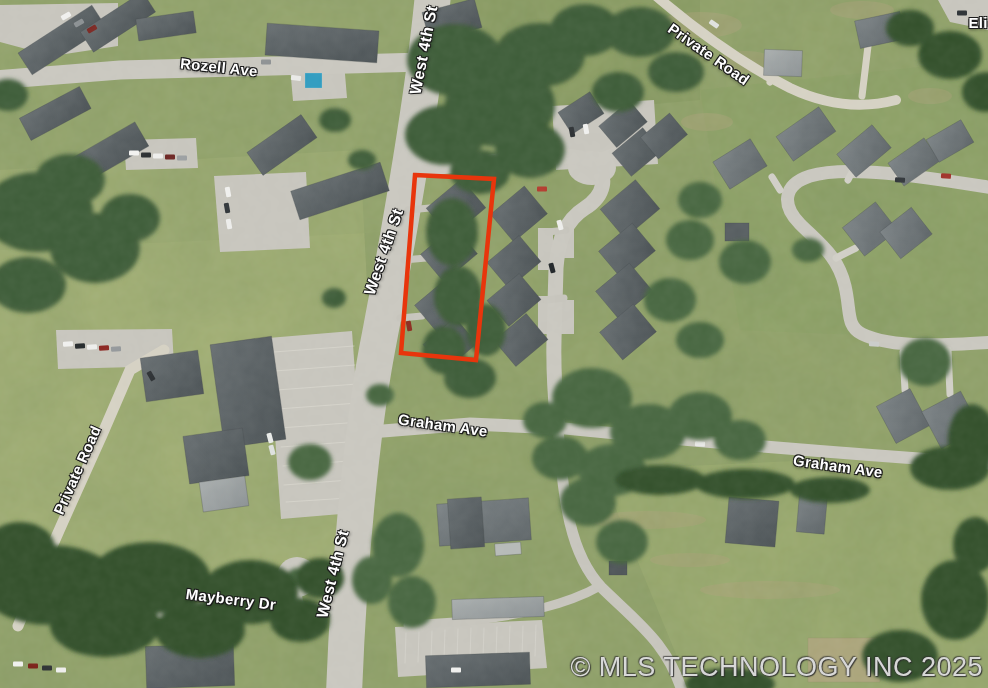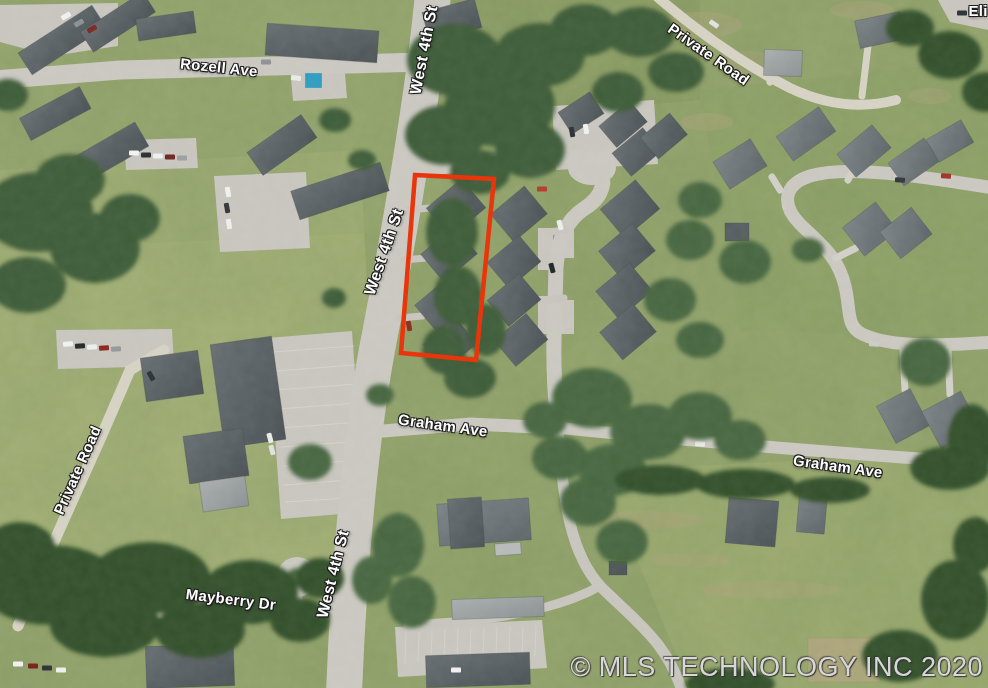--- a/index.html
+++ b/index.html
@@ -316,23 +316,23 @@
   </g>
 
   <rect x="0" y="0" width="988" height="688" filter="url(#grain)"></rect>
 
   <polygon fill="none" stroke="#e8350c" stroke-width="4.5" stroke-linejoin="miter" points="415,175 494,179 476,360 401,353"></polygon>
 </svg>
 
 <div class="lbl big" style="left:424px;top:50px;--r:-79deg">West 4th St</div>
 <div class="lbl" style="left:219px;top:67px;--r:6deg">Rozell Ave</div>
 <div class="lbl" style="left:709px;top:54px;--r:35deg">Private Road</div>
-<div class="lbl" style="left:978px;top:10px;--r:0deg">Eli</div>
+<div class="lbl" style="left:978px;top:22px;--r:0deg">Eli</div>
 <div class="lbl big" style="left:384px;top:252px;--r:-71deg">West 4th St</div>
 <div class="lbl" style="left:443px;top:425px;--r:8deg">Graham Ave</div>
 <div class="lbl" style="left:838px;top:466px;--r:8deg">Graham Ave</div>
 <div class="lbl" style="left:77px;top:470px;--r:-66deg">Private Road</div>
 <div class="lbl" style="left:231px;top:599px;--r:7deg">Mayberry Dr</div>
 <div class="lbl big" style="left:333px;top:574px;--r:-76deg">West 4th St</div>
 
-<div class="watermark">© MLS TECHNOLOGY INC 2020</div>
+<div class="watermark">© MLS TECHNOLOGY INC 2025</div>
 
 </div>
 
 </body></html>

